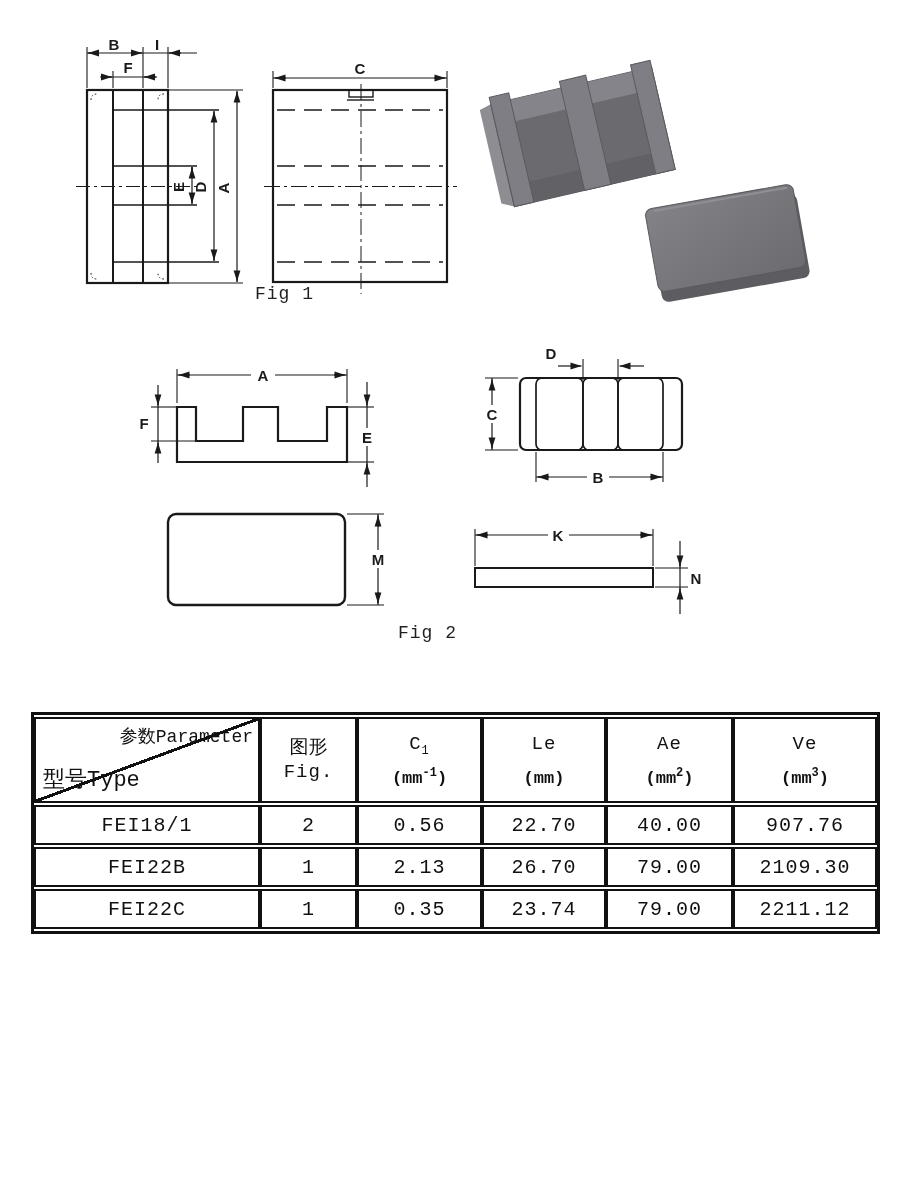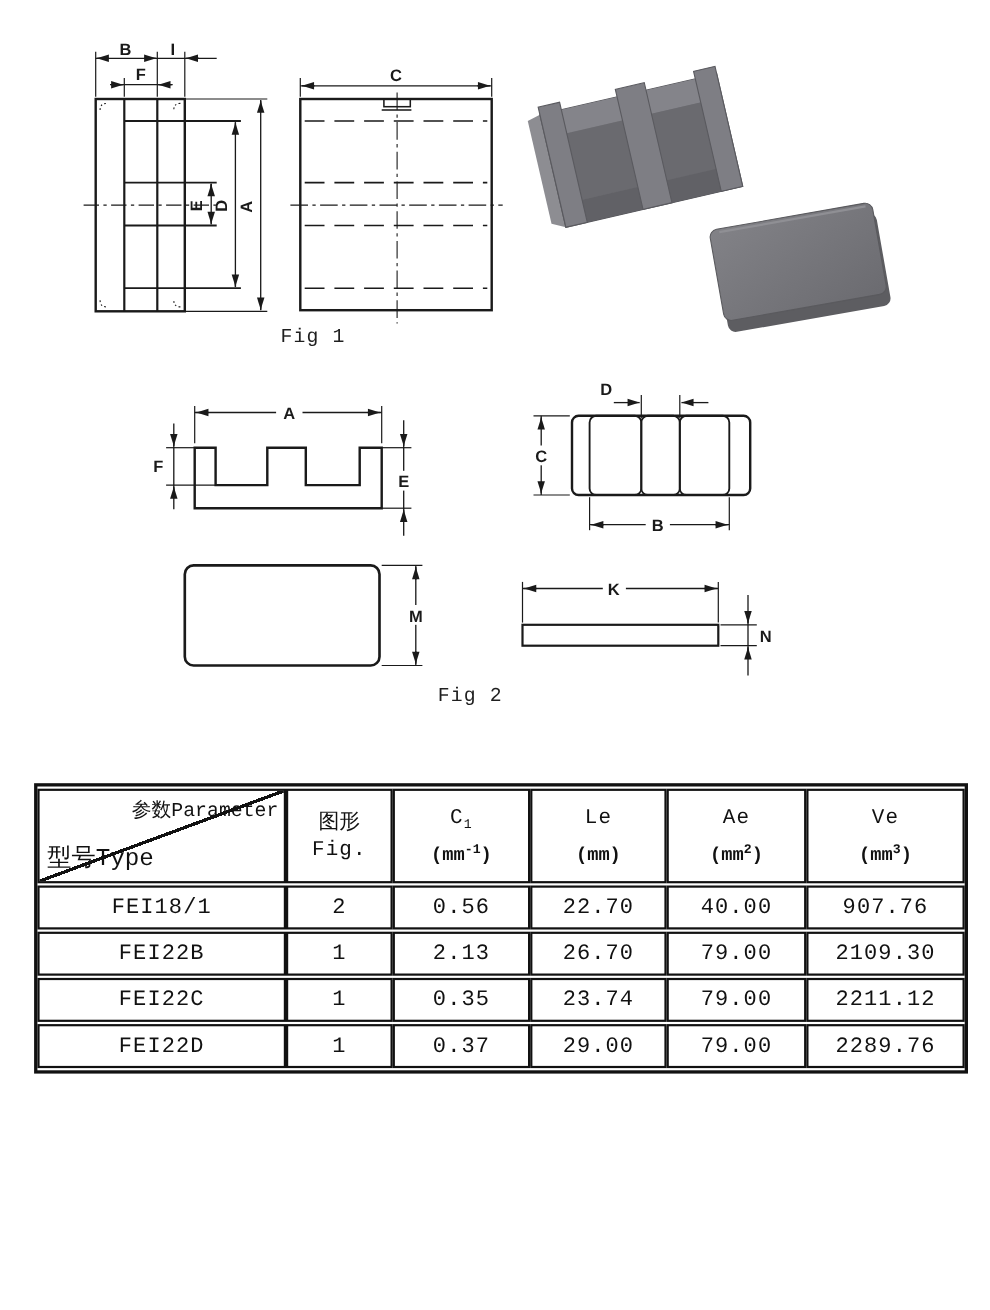--- a/index.html
+++ b/index.html
@@ -11,21 +11,21 @@
   svg{position:absolute; overflow:visible;}
   svg text{
     font-family:"Liberation Sans", sans-serif; font-weight:bold;
     font-size:15px; fill:#1a1a1a;
   }
   .caption{
     position:absolute; text-align:center;
     font-family:"Liberation Mono","DejaVu Sans Mono",monospace;
     font-size:18px; color:#1f1f1f; letter-spacing:1px; white-space:nowrap;
   }
-  .caption-fig1{left:237px; top:297px; width:95px;}
+  .caption-fig1{left:237px; top:284px; width:95px;}
   .caption-fig2{left:380px; top:623px; width:95px;}
 
   
   .spec-table-wrap{position:absolute; left:31px; top:712px; width:843px;}
   table.spec{
     border-collapse:separate; border-spacing:0 2px; table-layout:fixed;
     width:843px; border:3px solid #111; background:#fff;
   }
   table.spec td{
     border:2px solid #111; text-align:center; vertical-align:middle;
@@ -321,25 +321,17 @@
         <td>2109.30</td>
       </tr>
       <tr class="data">
         <td>FEI22C</td>
         <td>1</td>
         <td>0.35</td>
         <td>23.74</td>
         <td>79.00</td>
         <td>2211.12</td>
       </tr>
-      <tr class="data">
-        <td>FEI22D</td>
-        <td>1</td>
-        <td>0.37</td>
-        <td>29.00</td>
-        <td>79.00</td>
-        <td>2289.76</td>
-      </tr>
     </tbody>
       </table>
   </div>
 
 </div>
 
 </body></html>

